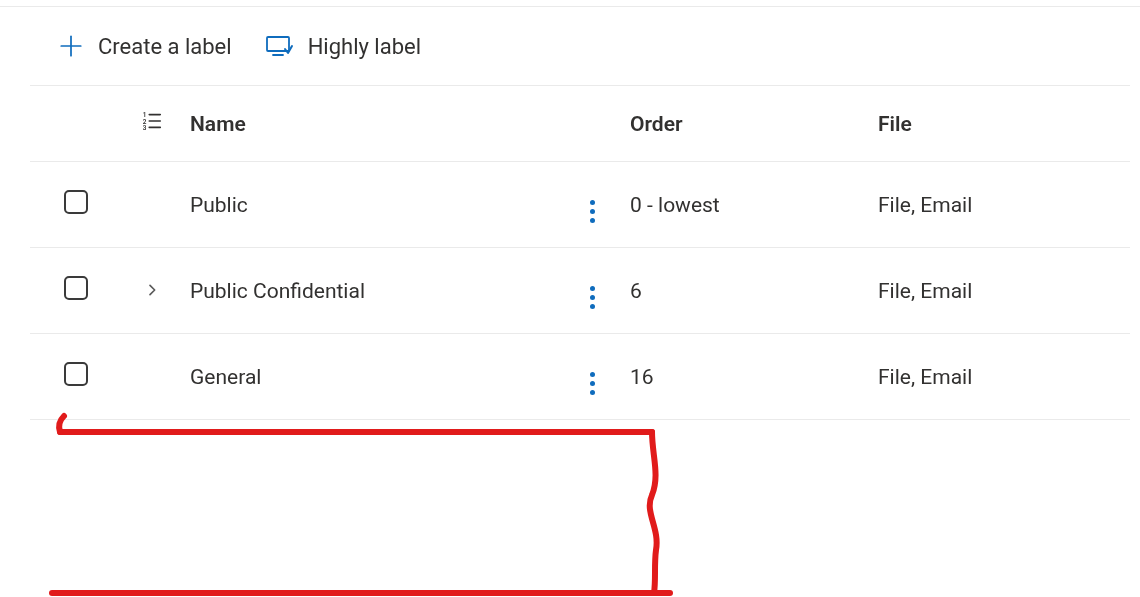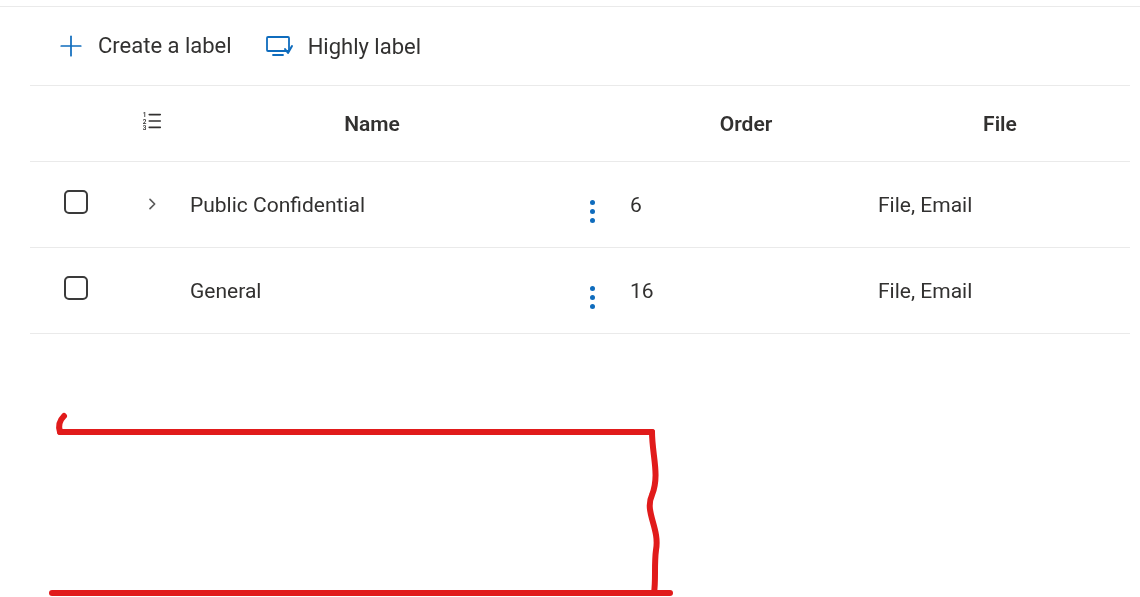--- a/index.html
+++ b/index.html
@@ -20,21 +20,21 @@
   }
   .toolbar {
     display: flex;
     align-items: center;
     gap: 32px;
     padding: 26px 0 26px 58px;
     font-size: 22px;
   }
   .toolbar .cmd {
     display: flex;
-    align-items: flex-start;
+    align-items: center;
     gap: 14px;
   }
   .toolbar .icon svg { display: block; }
   .icon-blue { color: #0f6cbd; }
 
   .table-wrap {
     margin-left: 30px;
     margin-right: 10px;
     border-top: 1px solid #eaeaea;
   }
@@ -44,21 +44,21 @@
     table-layout: fixed;
   }
   col.c-check { width: 92px; }
   col.c-exp   { width: 60px; }
   col.c-name  { width: 380px; }
   col.c-more  { width: 60px; }
   col.c-order { width: 248px; }
   col.c-scope { width: auto; }
 
   thead th {
-    text-align: center;
+    text-align: left;
     font-weight: 600;
     font-size: 21px;
     padding: 24px 8px;
     border-bottom: 1px solid #eaeaea;
   }
   tbody td {
     font-size: 21px;
     padding: 24px 8px;
     border-bottom: 1px solid #eaeaea;
     vertical-align: middle;
@@ -160,20 +160,32 @@
         </th>
         <th>Name</th>
         <th></th>
         <th>Order</th>
         <th>File</th>
       </tr>
     </thead>
     <tbody id="rows">
         <tr>
           <td class="cell-center"><span class="checkbox"></span></td>
+          <td class="cell-center"></td>
+          <td>Public</td>
+          <td class="cell-center"><span class="more-dots">
+              <span></span>
+              <span></span>
+              <span></span>
+            </span></td>
+          <td>0 - lowest</td>
+          <td>File, Email</td>
+        </tr>
+        <tr>
+          <td class="cell-center"><span class="checkbox"></span></td>
           <td class="cell-center"><span class="chevron">
               <svg width="16" height="16" viewBox="0 0 24 24" fill="none" stroke="currentColor" stroke-width="2.5" stroke-linecap="round" stroke-linejoin="round">
                 <polyline points="9 5 16 12 9 19"></polyline>
               </svg>
             </span></td>
           <td>Public Confidential</td>
           <td class="cell-center"><span class="more-dots">
               <span></span>
               <span></span>
               <span></span>

